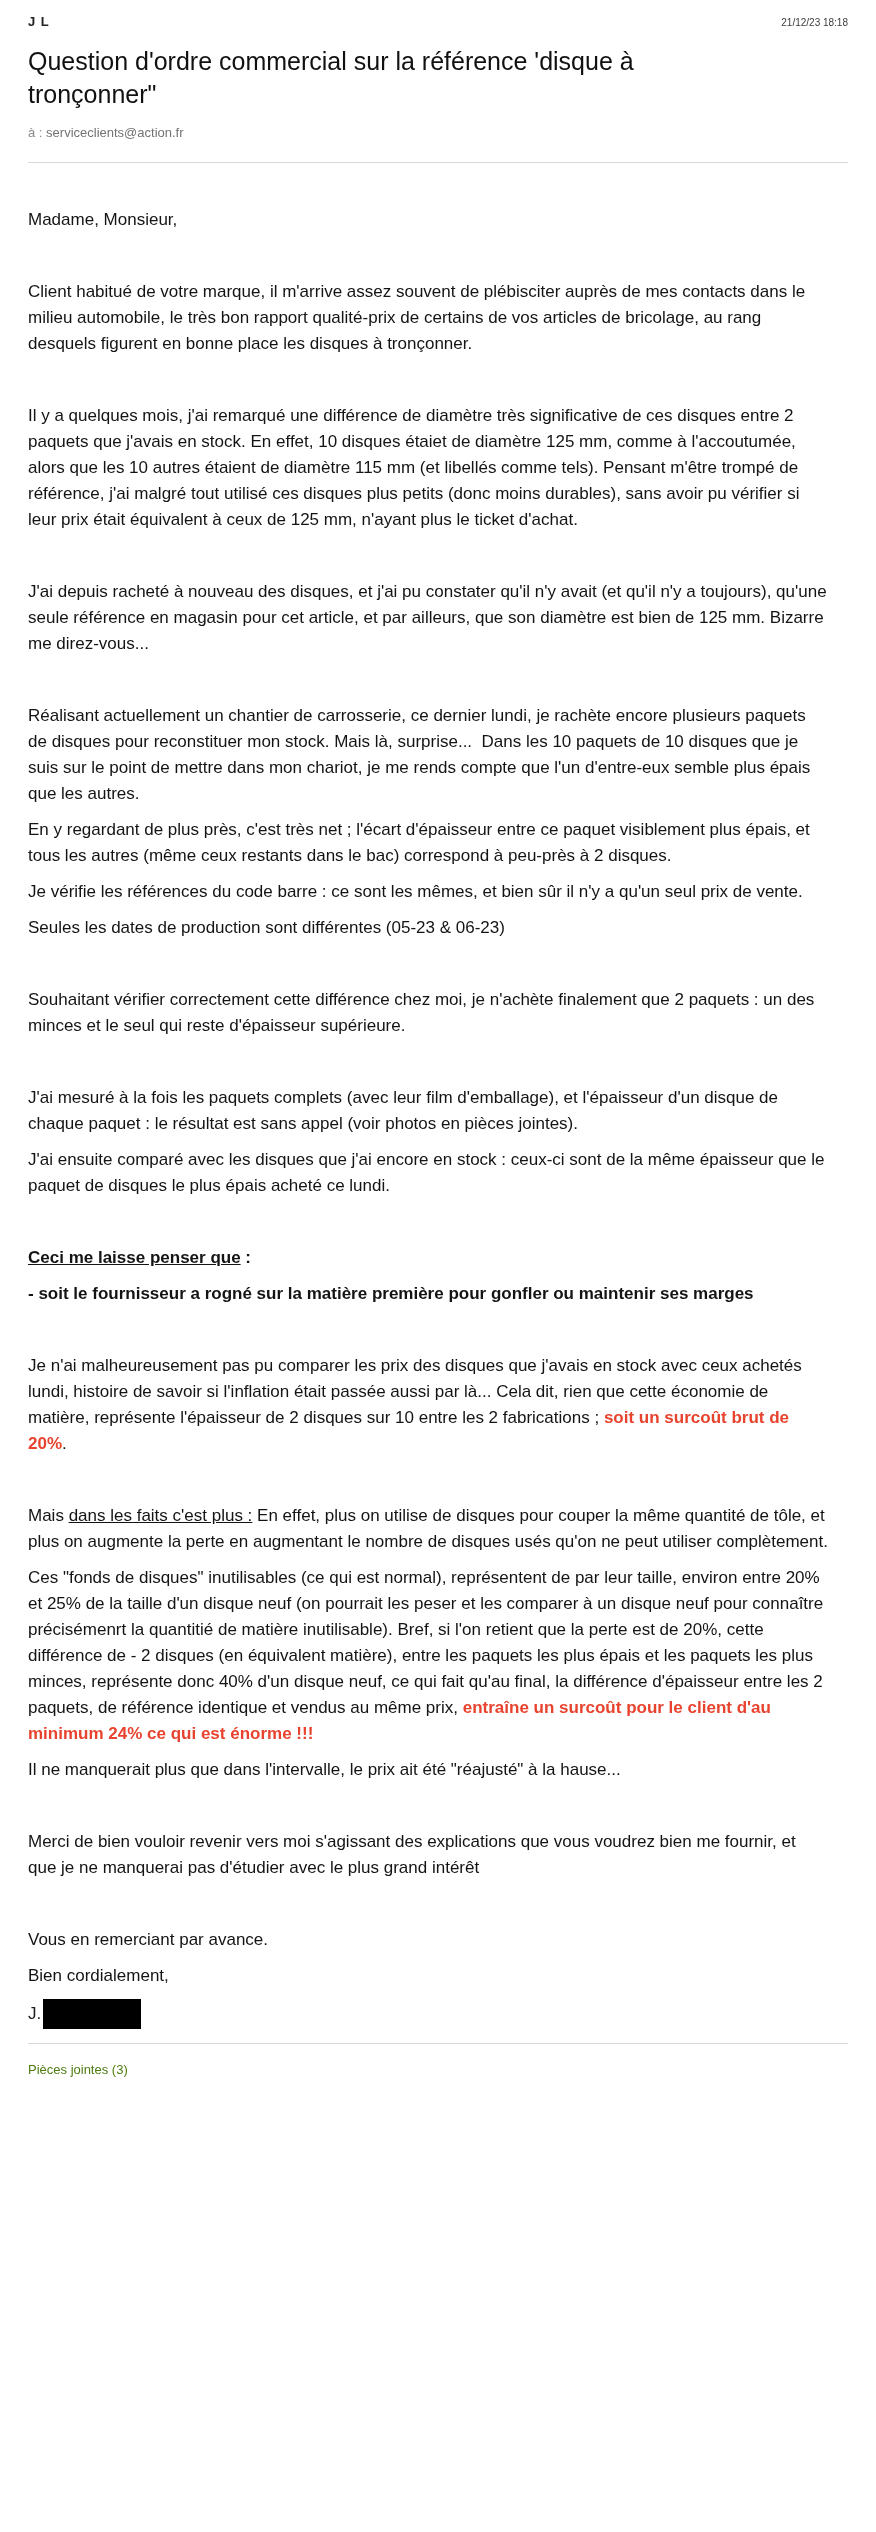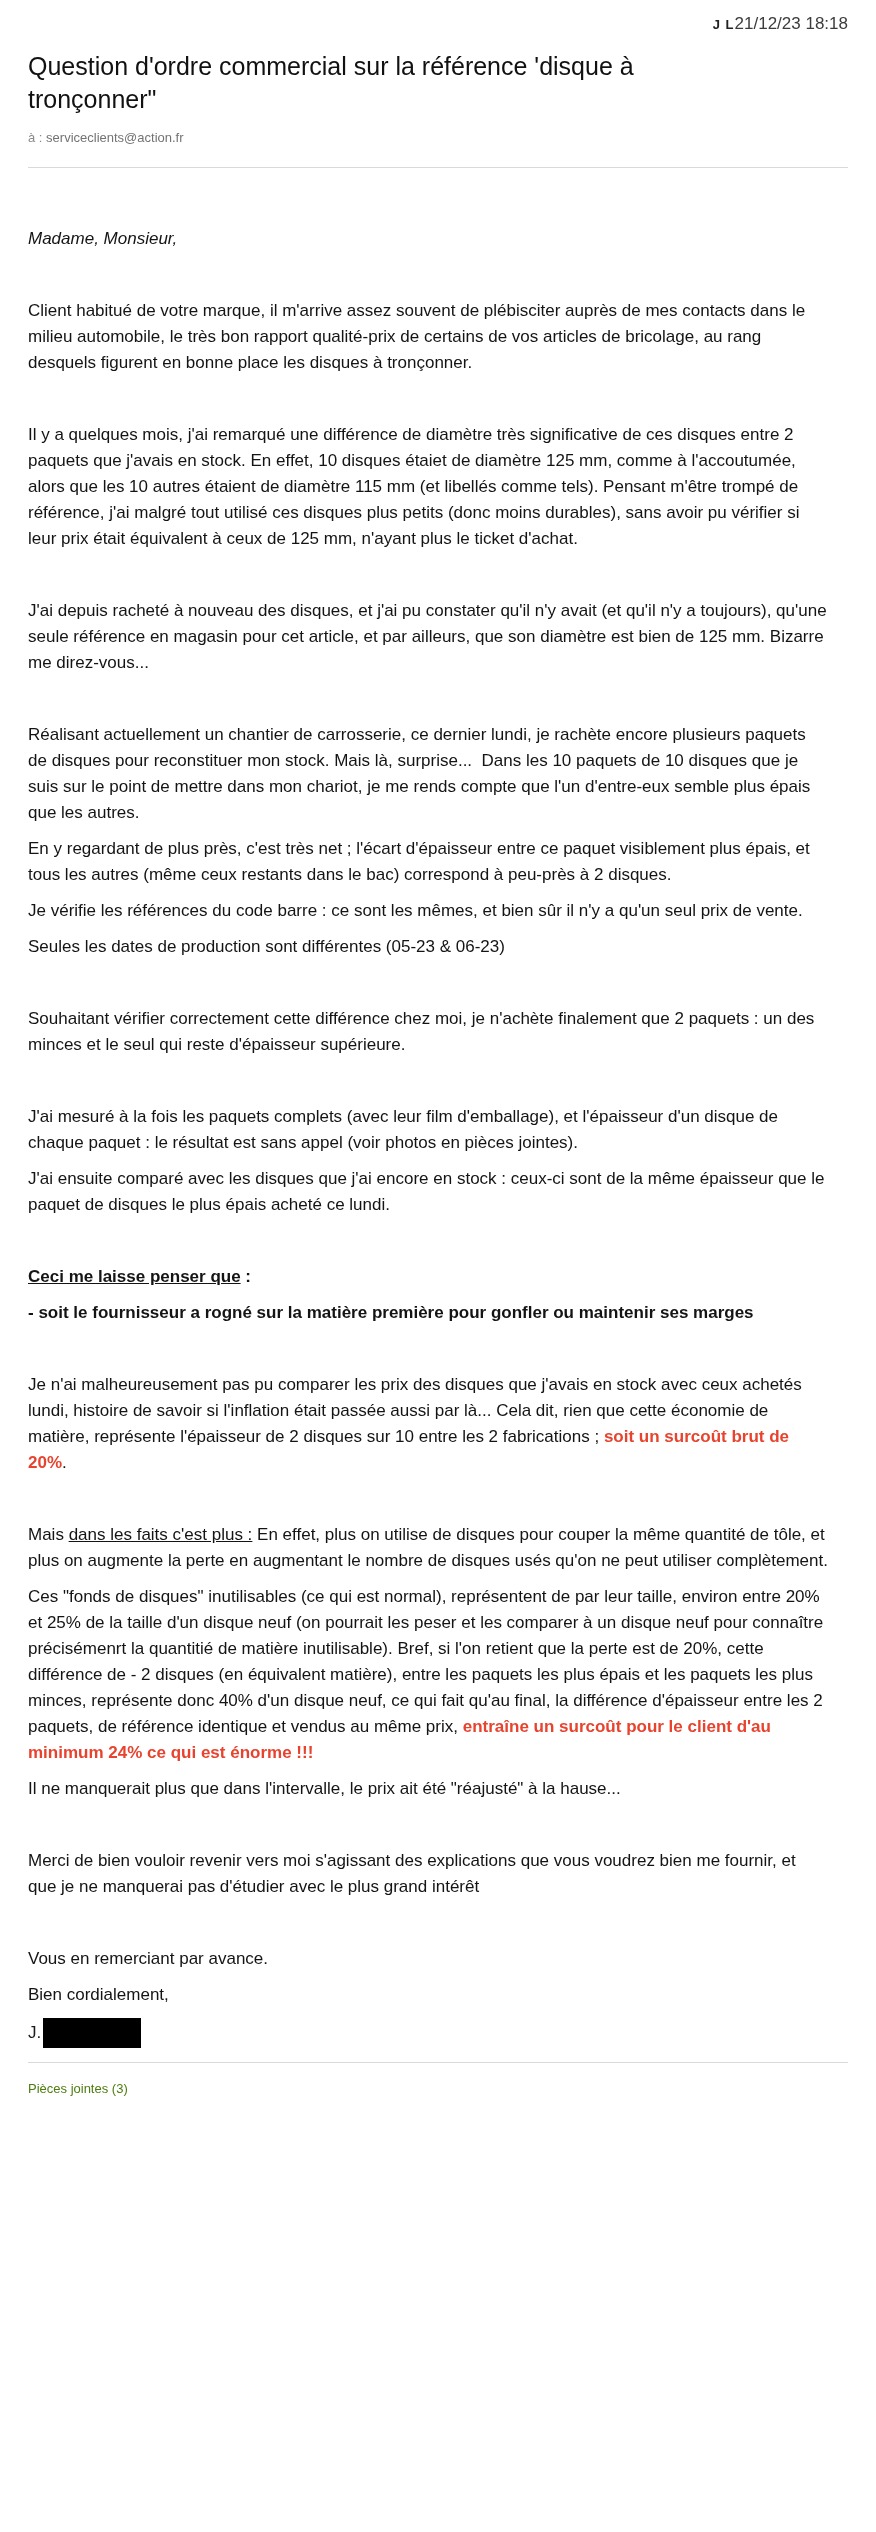--- a/index.html
+++ b/index.html
@@ -9,46 +9,46 @@
     min-height: 2532px;
     font-family: "Liberation Sans", "DejaVu Sans", sans-serif;
     color: #1c1c1c;
     margin: 0 auto;
   }
   .page { padding: 14px 28px 40px 28px; }
 
   
   .top-row {
     display: flex;
-    justify-content: flex-end;
+    justify-content: space-between;
     align-items: baseline;
   }
   .sender { font-size: 13px; font-weight: bold; color: #222; letter-spacing: 1px; }
-  .timestamp { font-size: 17px; color: #3c3c3c; }
+  .timestamp { font-size: 10px; color: #3c3c3c; }
   .subject {
     margin-top: 16px;
     font-size: 25px;
     font-weight: 400;
     line-height: 33px;
     color: #111;
     max-width: 640px;
   }
   .to-row { margin-top: 14px; font-size: 13px; }
   .to-label { color: #8a8a8a; }
   .to-address { color: #737373; }
   hr.divider {
     border: none;
     border-top: 1px solid #d9d9d9;
     margin-top: 22px;
   }
 
   
   .email-body { padding-top: 40px; font-size: 17px; line-height: 26px; color: #141414; }
   .para { white-space: pre-wrap; max-width: 800px; }
-  .gap-none  { margin-top: 18px; font-style: italic; }
+  .gap-none  { margin-top: 4px; }
   .gap-small { margin-top: 10px; }
   .gap-large { margin-top: 46px; }
   .run-normal { font-weight: normal; }
   .run-bold { font-weight: bold; }
   .run-bold_underline { font-weight: bold; text-decoration: underline; }
   .run-underline { text-decoration: underline; }
   .run-red_bold { font-weight: bold; color: var(--accent-red, #e8432e); }
 
   
   .sig-row {

